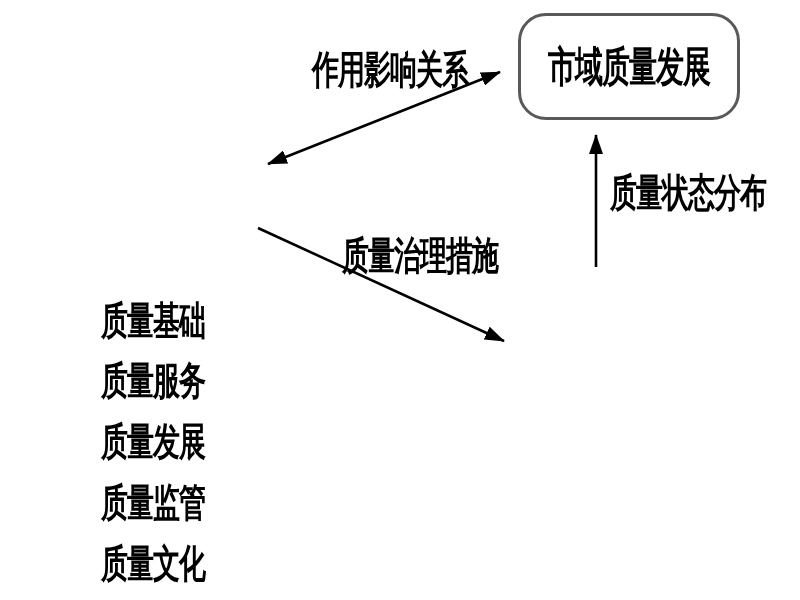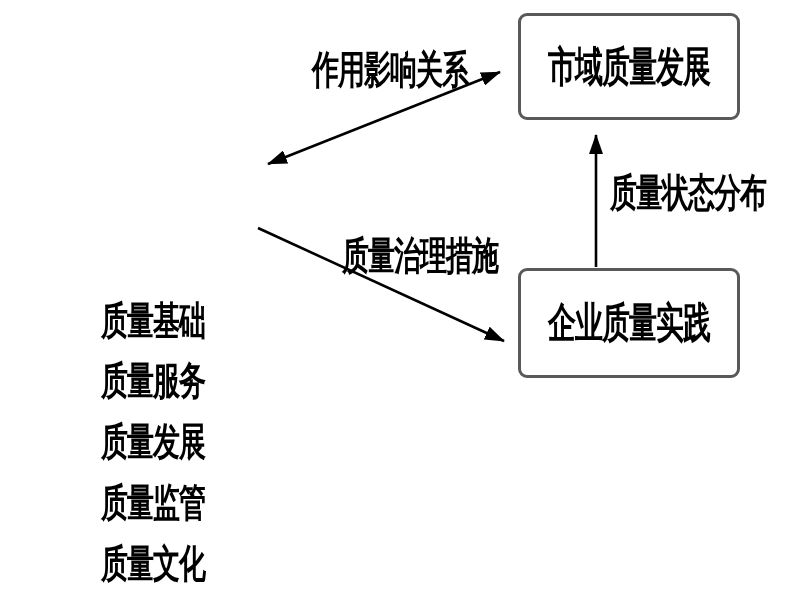--- a/index.html
+++ b/index.html
@@ -20,21 +20,21 @@
     position: absolute;
     left: 0;
     top: 0;
     width: 800px;
     height: 600px;
   }
   .node {
     position: absolute;
     box-sizing: border-box;
     border: 3px solid #595959;
-    border-radius: 9px;
+    border-radius: 28px;
     background: #ffffff;
     display: flex;
     align-items: center;
     justify-content: center;
   }
   .node-gov       { left: 50px;  top: 142px; width: 198px; height: 106px; }
   .node-city      { left: 518px; top: 13px;  width: 222px; height: 107px; }
   .node-enterprise{ left: 518px; top: 268px; width: 222px; height: 110px; }
   .node-label {
     font-size: 28px;
@@ -85,23 +85,20 @@
     <line x1="268" y1="164" x2="500" y2="72" stroke="#000000" stroke-width="2.6" marker-start="url(#arrowhead)" marker-end="url(#arrowhead)"></line>
     <line x1="258" y1="228" x2="504" y2="341" stroke="#000000" stroke-width="2.6" marker-end="url(#arrowhead)"></line>
     <line x1="596" y1="267" x2="596" y2="135" stroke="#000000" stroke-width="2.6" marker-end="url(#arrowhead)"></line>
   </svg>
 
 
   <div class="node node-city">
     <span class="node-label">市域质量发展</span>
   </div>
 
-  <div class="node node-enterprise">
-    <span class="node-label">企业质量实践</span>
-  </div>
 
   <div class="edge-label edge-label-influence">作用影响关系</div>
 
   <div class="edge-label edge-label-measures">质量治理措施</div>
 
   <div class="edge-label edge-label-distribution">质量状态分布</div>
 
   <ul class="gov-list">
     <li>质量基础</li>
     <li>质量服务</li>

